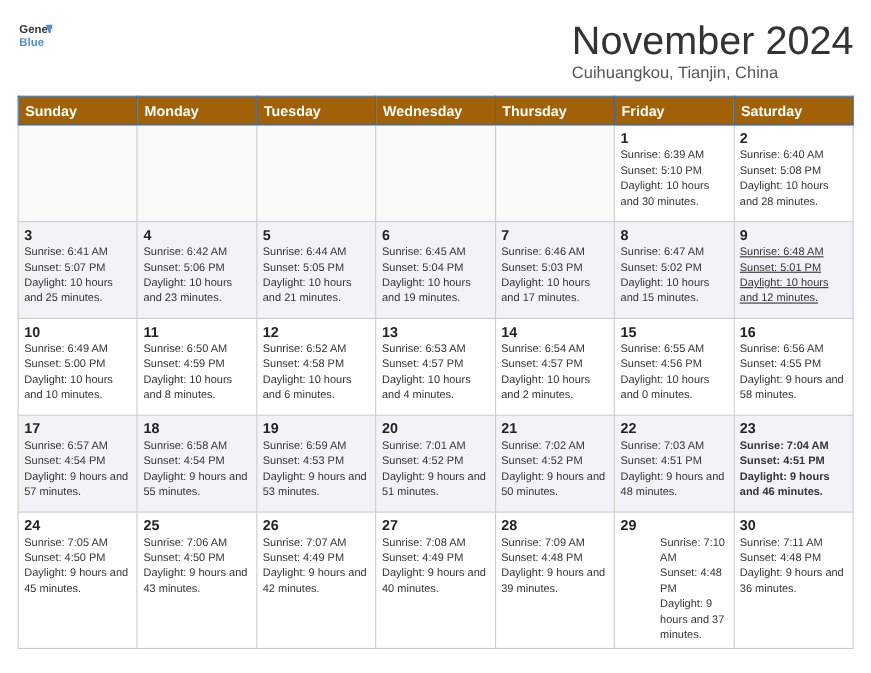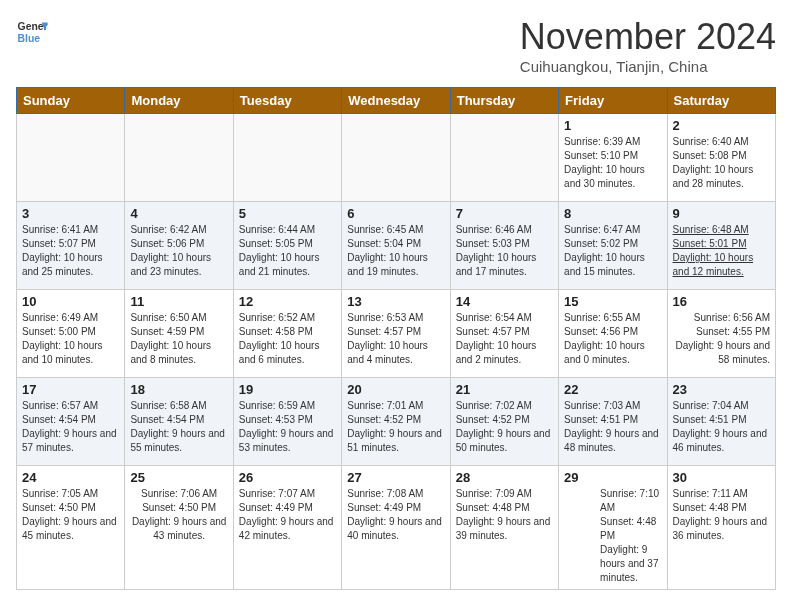--- a/index.html
+++ b/index.html
@@ -202,21 +202,21 @@
 Daylight: 10 hours and 2 minutes.</div>
         </td>
         <td>
           <div class="day-number">15</div>
           <div class="day-info" style="white-space: pre-line;">Sunrise: 6:55 AM
 Sunset: 4:56 PM
 Daylight: 10 hours and 0 minutes.</div>
         </td>
         <td>
           <div class="day-number">16</div>
-          <div class="day-info" style="white-space: pre-line; text-align: right;">Sunrise: 6:56 AM
+          <div class="day-info" style="white-space: pre-line;">Sunrise: 6:56 AM
 Sunset: 4:55 PM
 Daylight: 9 hours and 58 minutes.</div>
         </td>
       </tr>
       <tr class="alt-row">
         <td>
           <div class="day-number">17</div>
           <div class="day-info" style="white-space: pre-line;">Sunrise: 6:57 AM
 Sunset: 4:54 PM
 Daylight: 9 hours and 57 minutes.</div>
@@ -246,35 +246,35 @@
 Daylight: 9 hours and 50 minutes.</div>
         </td>
         <td>
           <div class="day-number">22</div>
           <div class="day-info" style="white-space: pre-line;">Sunrise: 7:03 AM
 Sunset: 4:51 PM
 Daylight: 9 hours and 48 minutes.</div>
         </td>
         <td>
           <div class="day-number">23</div>
-          <div class="day-info" style="white-space: pre-line;">Sunrise: 7:04 AM
+          <div class="day-info" style="white-space: pre-line; font-weight: bold;">Sunrise: 7:04 AM
 Sunset: 4:51 PM
 Daylight: 9 hours and 46 minutes.</div>
         </td>
       </tr>
       <tr>
         <td>
           <div class="day-number">24</div>
           <div class="day-info" style="white-space: pre-line;">Sunrise: 7:05 AM
 Sunset: 4:50 PM
 Daylight: 9 hours and 45 minutes.</div>
         </td>
         <td>
           <div class="day-number">25</div>
-          <div class="day-info" style="white-space: pre-line; text-align: center;">Sunrise: 7:06 AM
+          <div class="day-info" style="white-space: pre-line;">Sunrise: 7:06 AM
 Sunset: 4:50 PM
 Daylight: 9 hours and 43 minutes.</div>
         </td>
         <td>
           <div class="day-number">26</div>
           <div class="day-info" style="white-space: pre-line;">Sunrise: 7:07 AM
 Sunset: 4:49 PM
 Daylight: 9 hours and 42 minutes.</div>
         </td>
         <td>

